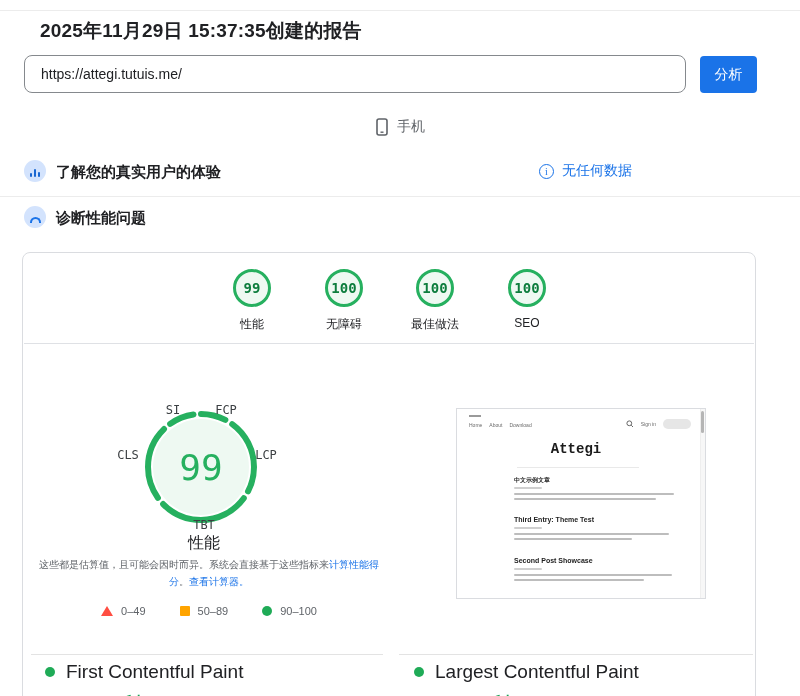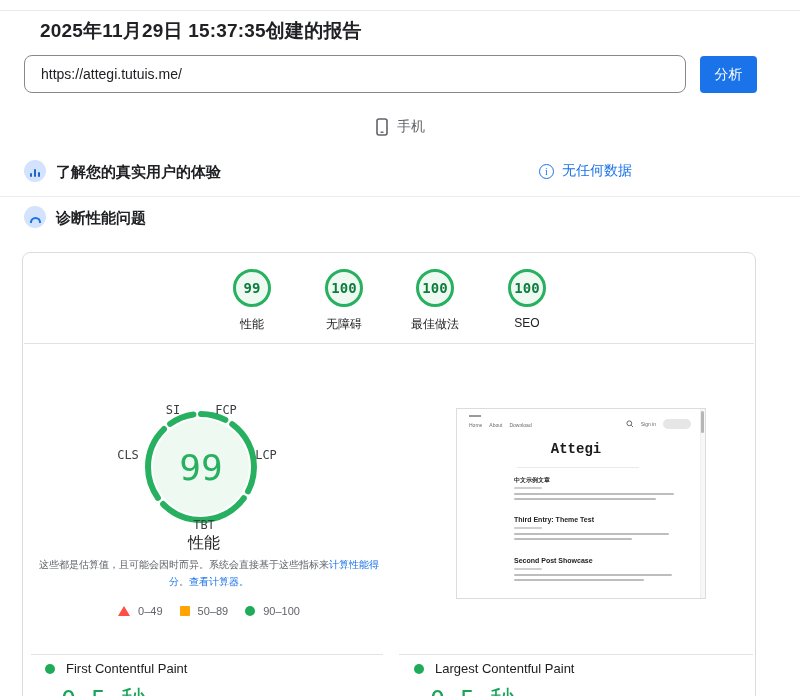--- a/index.html
+++ b/index.html
@@ -50,35 +50,35 @@
     font-size:12px; color:#3c4043; }
   .gauge-score { position:absolute; transform:translate(-50%,-50%); font-family:"DejaVu Sans Mono", monospace;
     font-size:36px; color:#26b05f; }
   .gauge-caption { position:absolute; transform:translate(-50%,-50%); font-size:16px; color:#202124; }
 
   .disclaimer { position:absolute; left:14px; top:303px; width:344px; text-align:center;
     font-size:10px; line-height:17px; color:#5f6368; }
   .disclaimer a { color:#1a73e8; text-decoration:none; cursor:pointer; }
 
   .legend { position:absolute; left:14px; top:352px; width:344px; display:flex; justify-content:center;
-    gap:17px; align-items:center; }
+    gap:34px; align-items:center; }
   .legend-item { display:flex; align-items:center; gap:8px; font-size:11px; color:#5f6368; }
   .tri { width:0; height:0; border-left:6px solid transparent; border-right:6px solid transparent;
     border-bottom:10px solid #ff4e42; }
   .sq { width:10px; height:10px; background:#ffa400; border-radius:1px; }
   .dot { width:10px; height:10px; background:#1fab57; border-radius:50%; }
 
   .metrics-header { position:absolute; left:8px; top:380px; right:3px; display:flex; justify-content:space-between; }
   .metrics-label { font-size:11px; color:#5f6368; }
   .expand-label { font-size:11px; color:#5f6368; cursor:pointer; }
   .mdiv { position:absolute; top:401px; height:1px; background:#e3e3e3; }
   .metric { position:absolute; top:408px; }
   .metric-head { display:flex; align-items:center; gap:11px; }
   .metric-dot { width:10px; height:10px; border-radius:50%; background:#1fab57; }
-  .metric-name { font-size:13px; color:#202124; }
+  .metric-name { font-size:19px; color:#202124; }
   .metric-value { margin:7px 0 0 16px; font-size:25px; color:#18a558;
     font-family:"DejaVu Sans Mono", monospace; }
 
   .thumb { position:absolute; left:433px; top:155px; width:250px; height:191px; border:1px solid #dadce0;
     background:#fff; overflow:hidden; }
   .t-scroll { position:absolute; right:0; top:0; bottom:0; width:5px; background:#f7f7f7; border-left:1px solid #eee; }
   .t-thumb { position:absolute; right:1px; top:2px; width:3px; height:22px; background:#b5b5b5; border-radius:2px; }
   .t-logo { position:absolute; left:12px; top:6px; width:12px; height:2px; background:#9a9a9a; }
   .t-nav { position:absolute; left:12px; top:13px; display:flex; gap:7px; font-size:5px; color:#6b6b6b; }
   .t-right { position:absolute; right:14px; top:10px; display:flex; align-items:center; gap:7px; }

